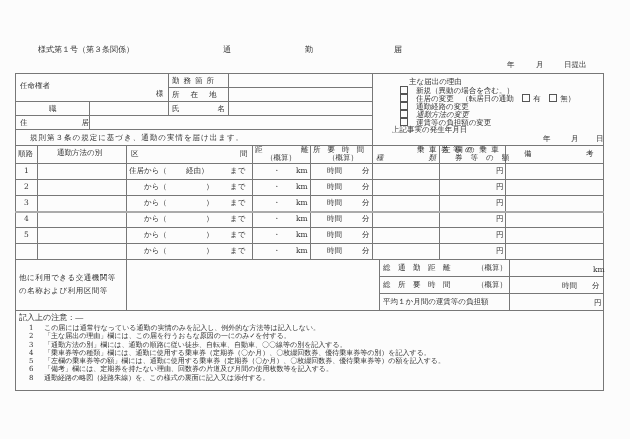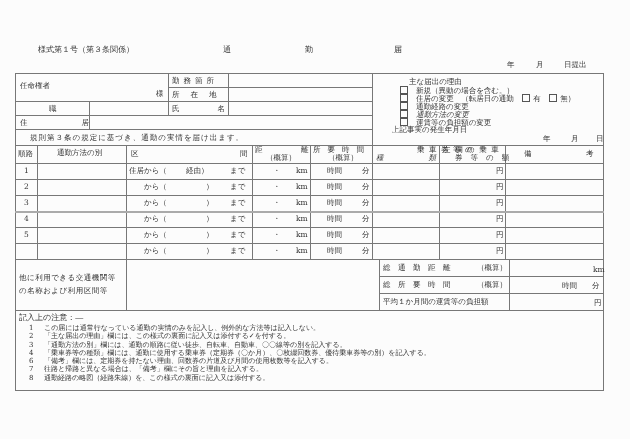--- a/index.html
+++ b/index.html
@@ -215,20 +215,20 @@
   <div class="abs" style="left:562px;top:282px;">時間</div>
   <div class="abs" style="left:592px;top:282px;">分</div>
   <div class="abs" style="left:383px;top:298px;">平均１か月間の運賃等の負担額</div>
   <div class="abs" style="left:594px;top:299px;">円</div>
 </div>
 
 <div>
   <div class="abs" style="left:19px;top:314px;font-size:8px;">記入上の注意：―</div>
   <div class="abs" style="left:29px;top:324px;font-size:7px;line-height:8.3px;">
     <div class="note-line"><span style="display:inline-block;width:15px;">1</span><span>この届には通常行なっている通勤の実情のみを記入し、例外的な方法等は記入しない。</span></div>
-    <div class="note-line"><span style="display:inline-block;width:15px;">2</span><span>「主な届出の理由」欄には、この様式の裏面に記入又は添付する✓を付する。</span></div>
+    <div class="note-line"><span style="display:inline-block;width:15px;">2</span><span>「主な届出の理由」欄には、この届を行うおもな原因の一にのみ✓を付する。</span></div>
     <div class="note-line"><span style="display:inline-block;width:15px;">3</span><span>「通勤方法の別」欄には、通勤の順路に従い徒歩、自転車、自動車、〇〇線等の別を記入する。</span></div>
     <div class="note-line"><span style="display:inline-block;width:15px;">4</span><span>「乗車券等の種類」欄には、通勤に使用する乗車券（定期券（〇か月）、〇枚綴回数券、優待乗車券等の別）を記入する。</span></div>
+    <div class="note-line"><span style="display:inline-block;width:15px;">5</span><span>「左欄の乗車券等の額」欄には、通勤に使用する乗車券（定期券（〇か月）、〇枚綴回数券、優待乗車券等）の額を記入する。</span></div>
     <div class="note-line"><span style="display:inline-block;width:15px;">6</span><span>「備考」欄には、定期券を持たない理由、回数券の片道及び月間の使用枚数等を記入する。</span></div>
-    <div class="note-line"><span style="display:inline-block;width:15px;">7</span><span>往路と帰路と異なる場合は、「備考」欄にその旨と理由を記入する。</span></div>
     <div class="note-line"><span style="display:inline-block;width:15px;">8</span><span>通勤経路の略図（経路朱線）を、この様式の裏面に記入又は添付する。</span></div>
   </div>
 </div>
 
 </body></html>

